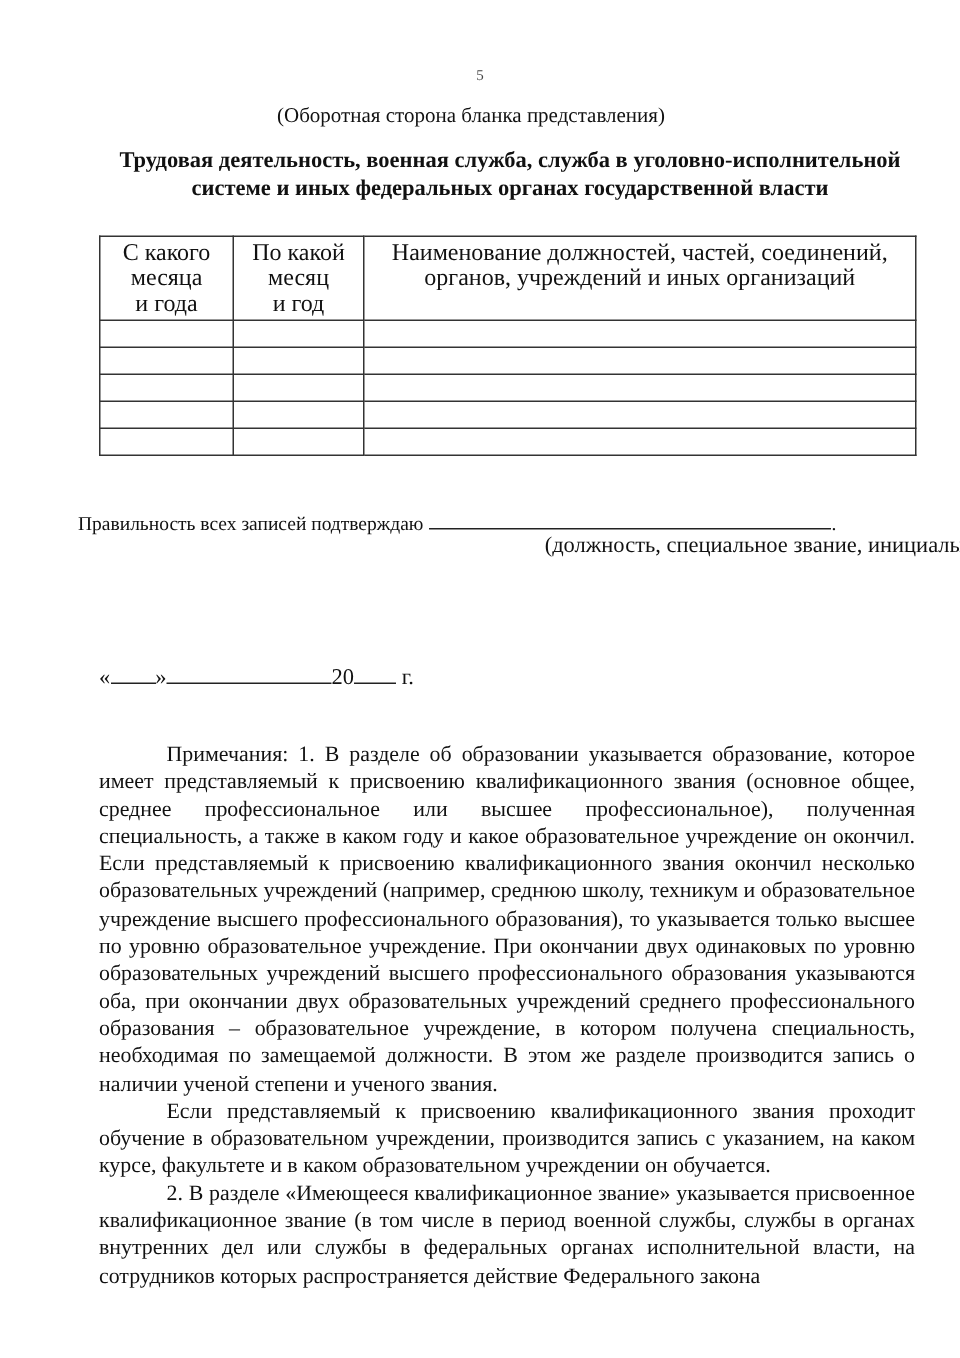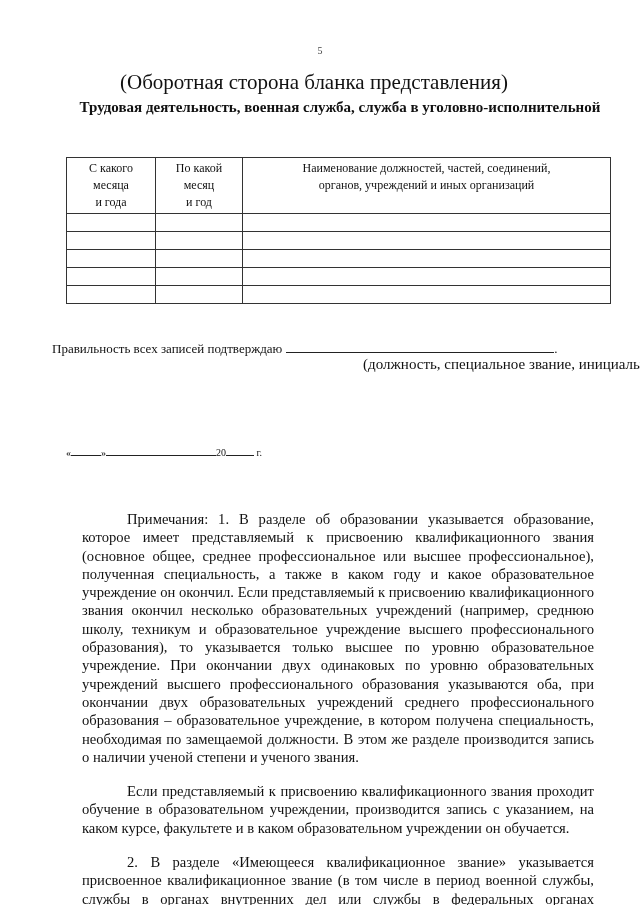--- a/index.html
+++ b/index.html
@@ -1,40 +1,41 @@
 <!DOCTYPE html>
 <html><head>
 <meta charset="utf-8">
 <style>
   html, body { margin:0; padding:0; background:#ffffff; }
   body { width:640px; height:905px; position:relative; overflow:hidden;
          font-family:"Liberation Serif", serif; color:#111; }
   .abs { position:absolute; }
   .pagenum { left:0; width:640px; top:45px; text-align:center; font-size:10px; color:#444; }
-  .subtitle { left:0; width:628px; top:70px; text-align:center; font-size:21px; }
+  .subtitle { left:0; width:628px; top:70px; text-align:center; font-size:14px; }
   .title { left:60px; width:560px; top:98px; text-align:center; font-size:15px; font-weight:bold; line-height:19px; }
   table.work { position:absolute; left:66px; top:157px; width:545px; border-collapse:collapse; table-layout:fixed; }
   table.work th, table.work td { border:1px solid #333; padding:0; font-weight:normal; }
-  table.work th { font-size:12px; line-height:17px; text-align:center; vertical-align:top; height:53px; padding-top:2px; }
+  table.work th { font-size:16px; line-height:17px; text-align:center; vertical-align:top; height:53px; padding-top:2px; }
   table.work td { height:17px; }
   .confirm { left:52px; top:340px; font-size:13px; white-space:nowrap; }
   .confirm .line { display:inline-block; width:268px; border-bottom:1px solid #222; height:12px; vertical-align:baseline; margin-left:4px; }
   .caption { left:322px; width:294px; top:355px; text-align:center; font-size:15px; line-height:19px;margin-left:36px; }
-  .date { left:66px; top:443px; font-size:10px; white-space:nowrap;text-align:right; }
+  .date { left:66px; top:443px; font-size:15px; white-space:nowrap;text-align:right; }
   .u { display:inline-block; border-bottom:1px solid #222; height:12px; vertical-align:baseline; }
   .notes { left:66px; width:544px; top:494px; font-size:14.6px; line-height:18.3px; text-align:justify; }
-  .notes p { margin:16px; text-indent:45px; }
+  .notes p { margin:0; text-indent:45px; }
 </style>
 </head>
 <body>
 
 <div class="abs pagenum">5</div>
 <div class="abs subtitle">(Оборотная сторона бланка представления)</div>
 <div class="abs title">
   <div>Трудовая деятельность, военная служба, служба в уголовно-исполнительной</div>
+  <div>системе и иных федеральных органах государственной власти</div>
 </div>
 
 <table class="work">
   <colgroup>
       <col style="width:89px">
       <col style="width:87px">
       <col>
     </colgroup>
   <thead>
     <tr>

